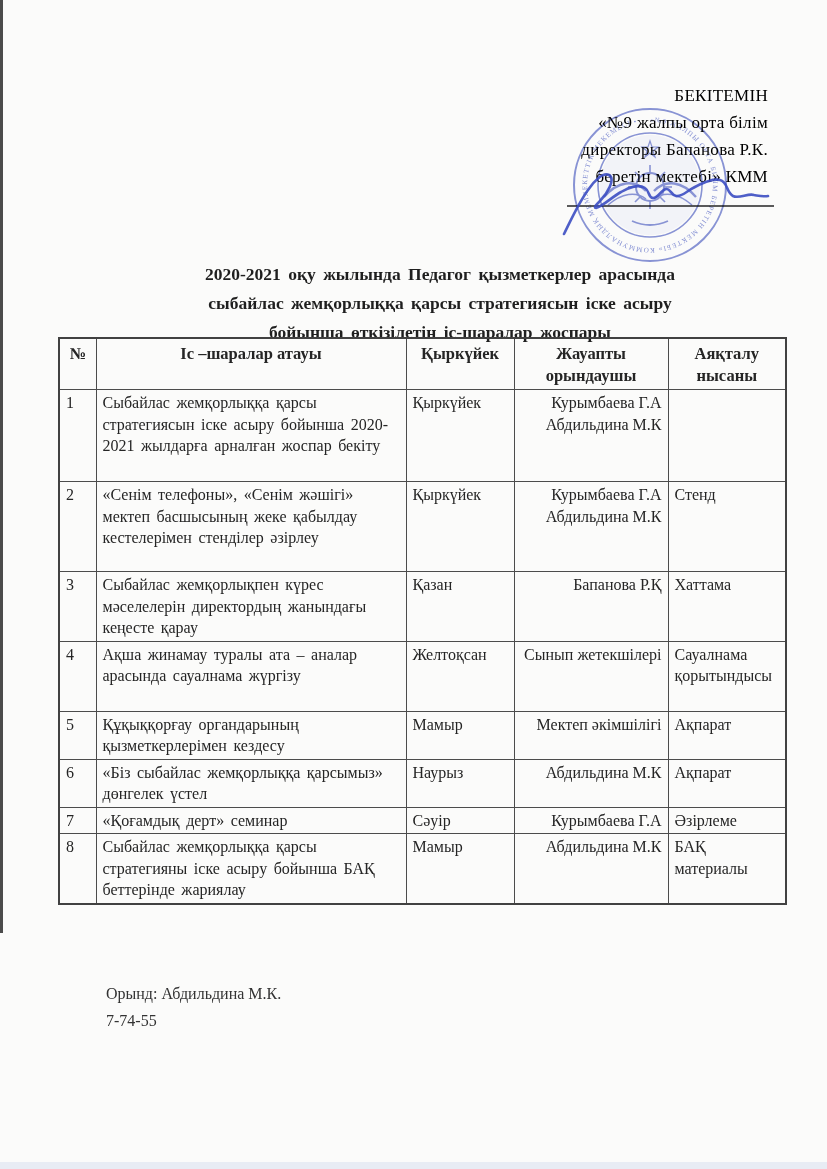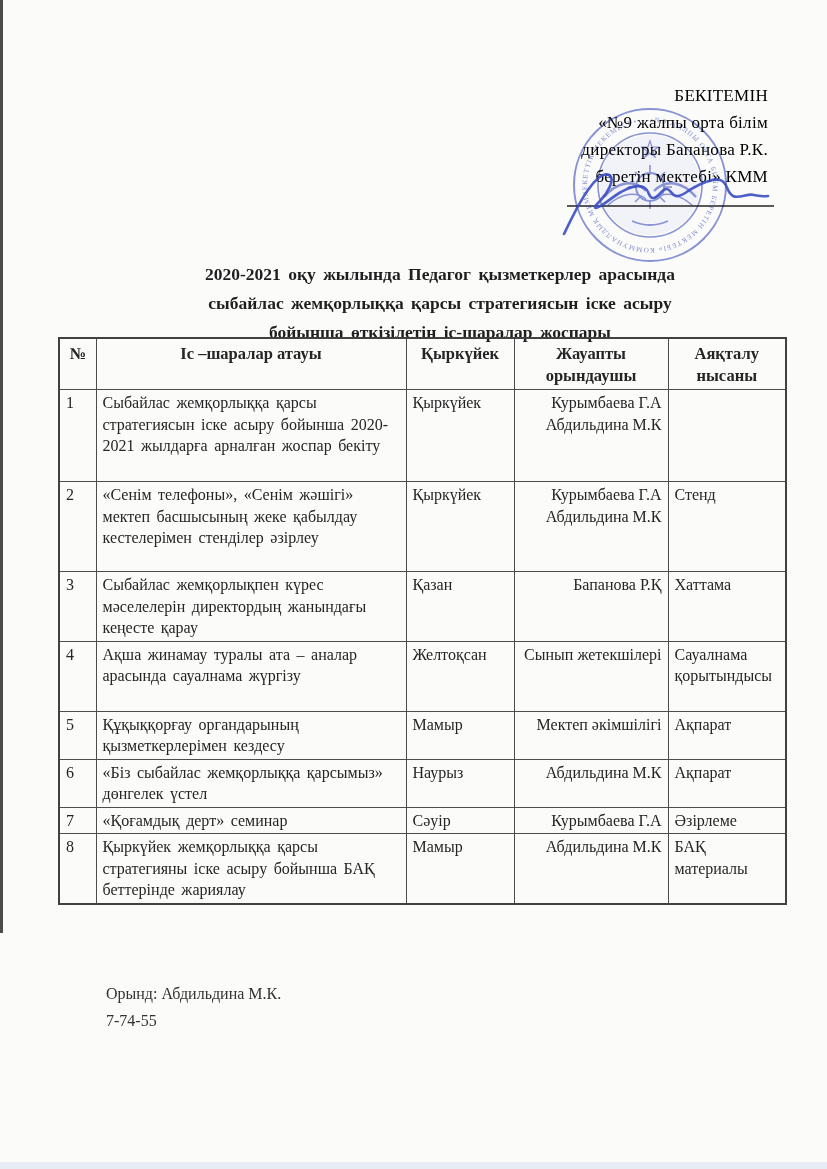--- a/index.html
+++ b/index.html
@@ -176,21 +176,21 @@
     </tr>
     <tr class="r7">
       <td class="c-no">7</td>
       <td class="c-act">«Қоғамдық дерт» семинар</td>
       <td class="c-date">Сәуір</td>
       <td class="c-resp">Курымбаева Г.А</td>
       <td class="c-res">Әзірлеме</td>
     </tr>
     <tr class="r8">
       <td class="c-no">8</td>
-      <td class="c-act">Қыркүйек жемқорлыққа қарсы стратегияны іске асыру бойынша БАҚ беттерінде жариялау</td>
+      <td class="c-act">Сыбайлас жемқорлыққа қарсы стратегияны іске асыру бойынша БАҚ беттерінде жариялау</td>
       <td class="c-date">Мамыр</td>
       <td class="c-resp">Абдильдина М.К</td>
       <td class="c-res">БАҚ материалы</td>
     </tr>
   </tbody>
     </table>
 
   <div class="footer">
     <div>Орынд: Абдильдина М.К.</div>
     <div>7-74-55</div>

